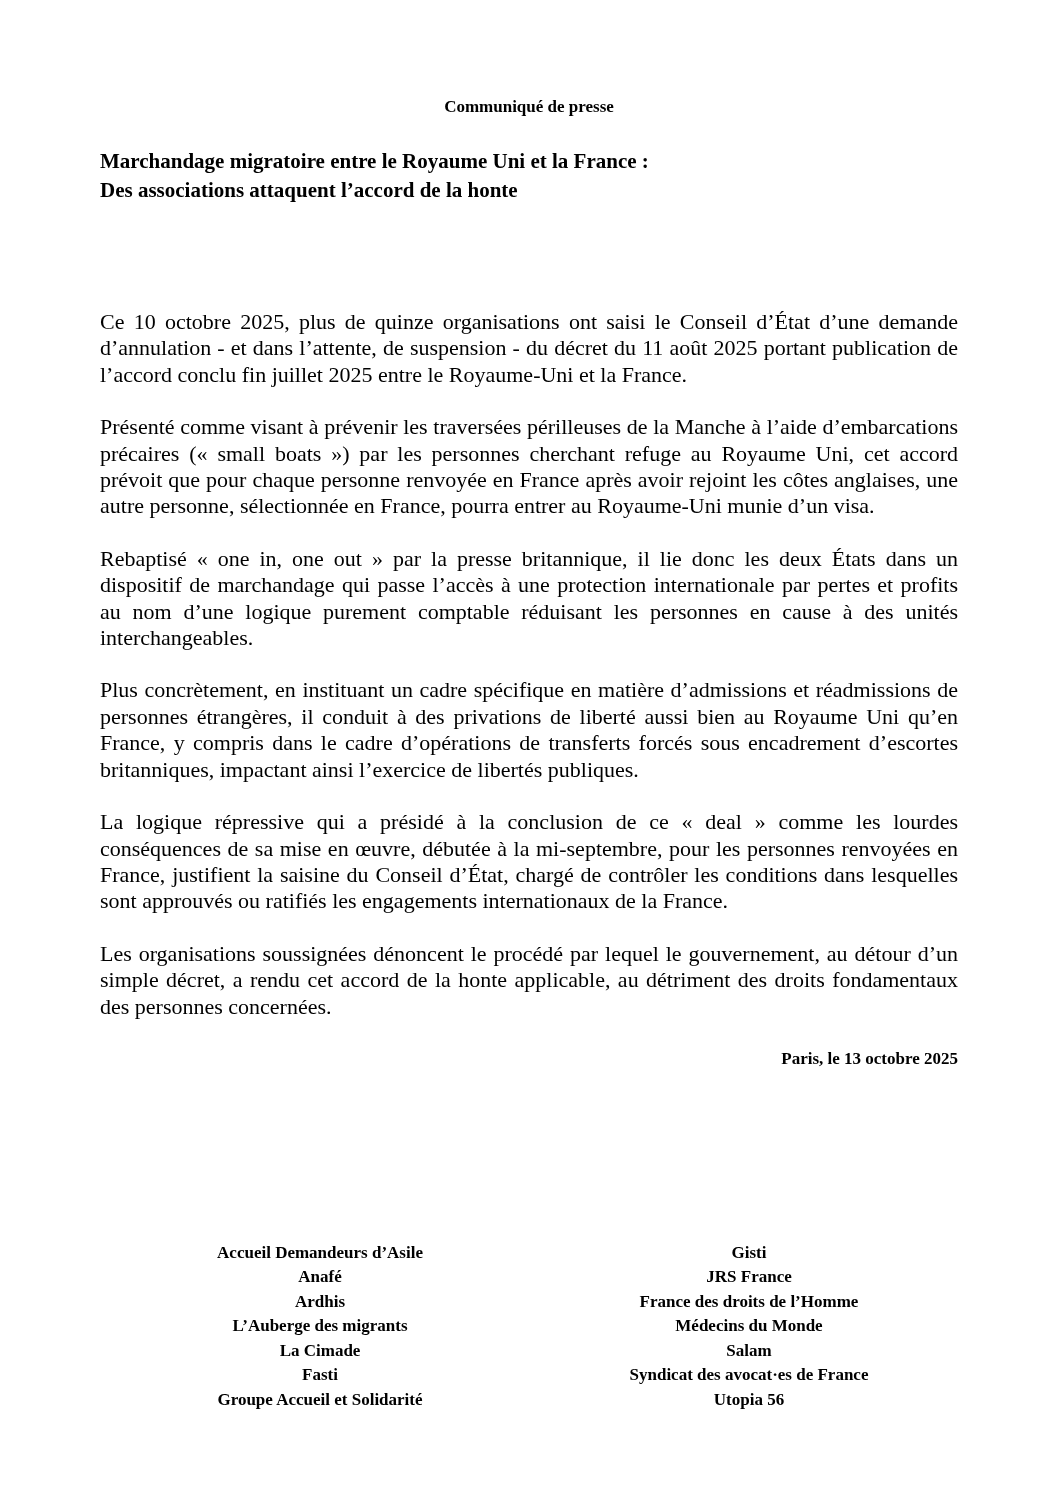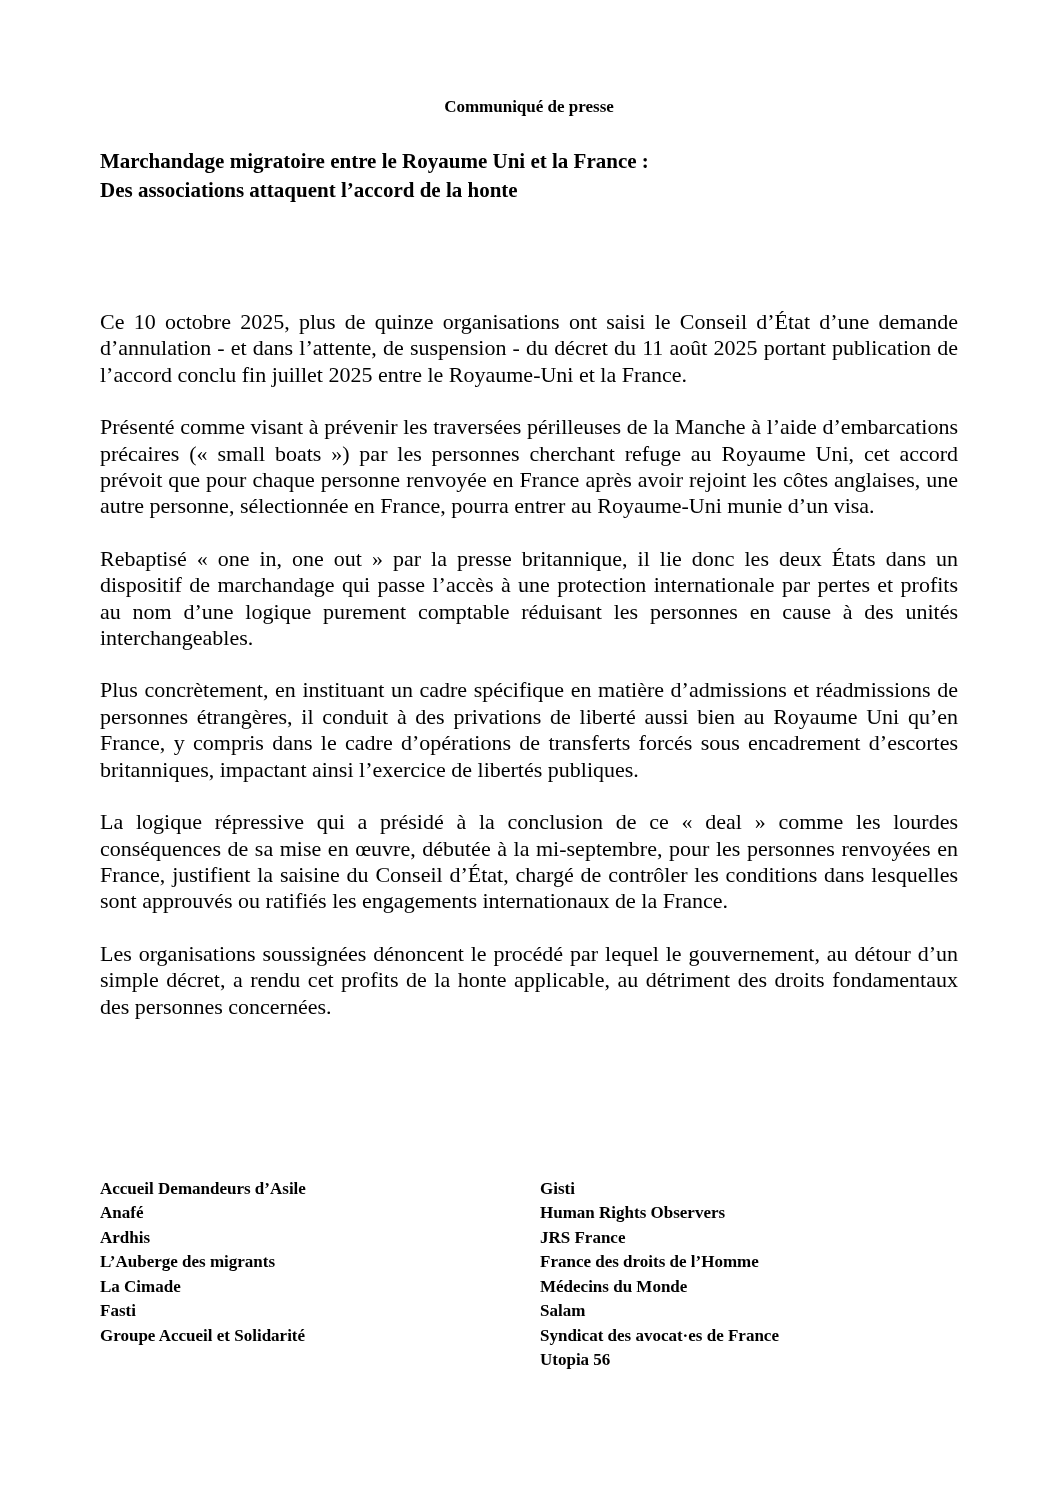--- a/index.html
+++ b/index.html
@@ -49,22 +49,23 @@
     line-height: 26px;
   }
   .signatories {
     margin-top: 157px;
     display: grid;
     grid-template-columns: 440px 1fr;
     column-gap: 0;
   }
   .signatories ul {
     list-style: none;
-    margin: 0;
+    margin: 12px;
     padding: 0;
+    text-align: center;
   }
   .signatories li {
     font-weight: bold;
     font-size: 17px;
     line-height: 24.5px;
     white-space: nowrap;
   }
 </style>
 </head>
 <body>
@@ -77,37 +78,37 @@
     <span style="display:block">Marchandage migratoire entre le Royaume Uni et la France :</span>
     <span style="display:block">Des associations attaquent l’accord de la honte</span>
   </h1>
 
   <div class="body-text">
     <p>Ce 10 octobre 2025, plus de quinze organisations ont saisi le Conseil d’État d’une demande d’annulation - et dans l’attente, de suspension - du décret du 11 août 2025 portant publication de l’accord conclu fin juillet 2025 entre le Royaume-Uni et la France.</p>
     <p>Présenté comme visant à prévenir les traversées périlleuses de la Manche à l’aide d’embarcations précaires (« small boats ») par les personnes cherchant refuge au Royaume Uni, cet accord prévoit que pour chaque personne renvoyée en France après avoir rejoint les côtes anglaises, une autre personne, sélectionnée en France, pourra entrer au Royaume-Uni munie d’un visa.</p>
     <p>Rebaptisé « one in, one out » par la presse britannique, il lie donc les deux États dans un dispositif de marchandage qui passe l’accès à une protection internationale par pertes et profits au nom d’une logique purement comptable réduisant les personnes en cause à des unités interchangeables.</p>
     <p>Plus concrètement, en instituant un cadre spécifique en matière d’admissions et réadmissions de personnes étrangères, il conduit à des privations de liberté aussi bien au Royaume Uni qu’en France, y compris dans le cadre d’opérations de transferts forcés sous encadrement d’escortes britanniques, impactant ainsi l’exercice de libertés publiques.</p>
     <p>La logique répressive qui a présidé à la conclusion de ce « deal » comme les lourdes conséquences de sa mise en œuvre, débutée à la mi-septembre, pour les personnes renvoyées en France, justifient la saisine du Conseil d’État, chargé de contrôler les conditions dans lesquelles sont approuvés ou ratifiés les engagements internationaux de la France.</p>
-    <p>Les organisations soussignées dénoncent le procédé par lequel le gouvernement, au détour d’un simple décret, a rendu cet profits de la honte applicable, au détriment des droits fondamentaux des personnes concernées.</p>
+    <p>Les organisations soussignées dénoncent le procédé par lequel le gouvernement, au détour d’un simple décret, a rendu cet accord de la honte applicable, au détriment des droits fondamentaux des personnes concernées.</p>
   </div>
 
+  <div class="dateline">Paris, le 13 octobre 2025</div>
 
   <div class="signatories">
     <ul>
       <li>Accueil Demandeurs d’Asile</li>
       <li>Anafé</li>
       <li>Ardhis</li>
       <li>L’Auberge des migrants</li>
       <li>La Cimade</li>
       <li>Fasti</li>
       <li>Groupe Accueil et Solidarité</li>
     </ul>
     <ul>
       <li>Gisti</li>
-      <li>Human Rights Observers</li>
       <li>JRS France</li>
       <li>France des droits de l’Homme</li>
       <li>Médecins du Monde</li>
       <li>Salam</li>
       <li>Syndicat des avocat·es de France</li>
       <li>Utopia 56</li>
     </ul>
   </div>
 
 </div>

